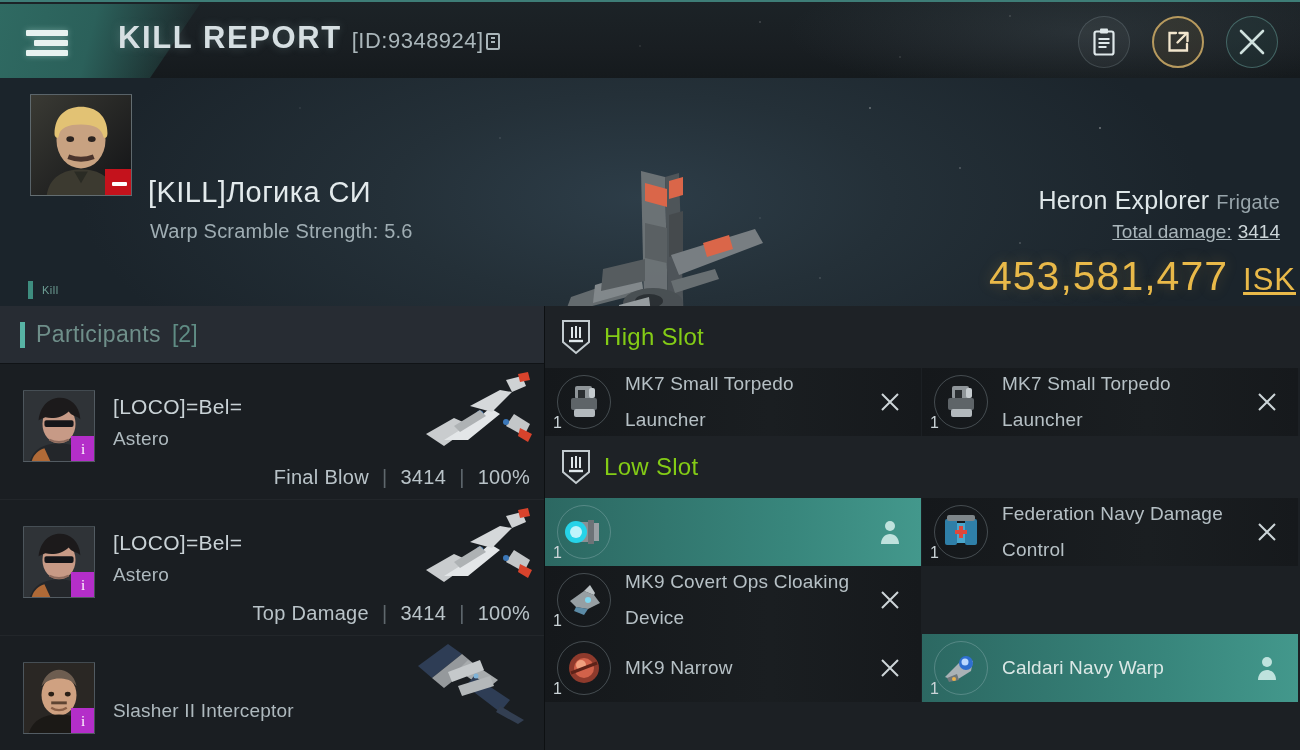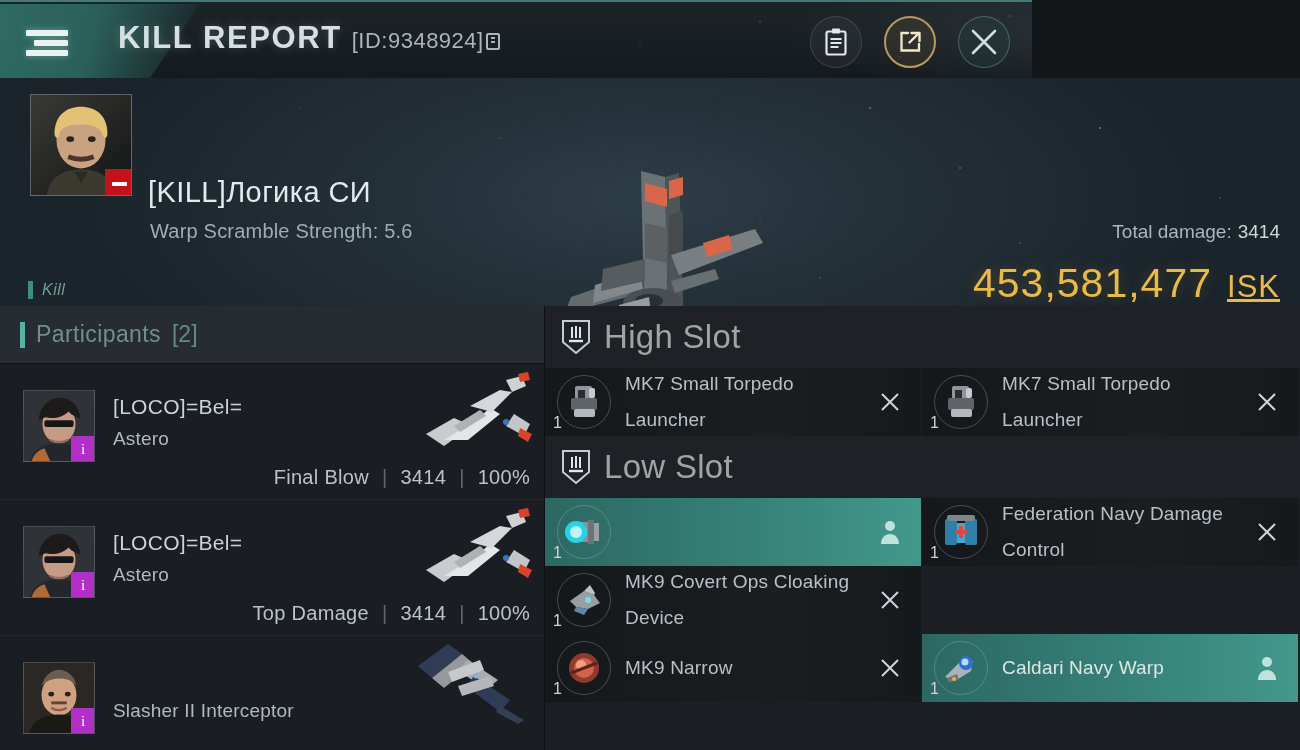--- a/index.html
+++ b/index.html
@@ -6,21 +6,21 @@
   html, body {
     width:1300px; height:750px; overflow:hidden;
     background:#14171a;
     font-family:"Liberation Sans", sans-serif;
     -webkit-font-smoothing:antialiased;
   }
   #app { position:relative; width:1300px; height:750px; overflow:hidden; }
 
   
   .titlebar {
-    position:absolute; left:0; top:0; width:1032px; height:78px;
+    position:absolute; left:0; top:0; width:1300px; height:78px;
     background:
       radial-gradient(ellipse 420px 90px at 1080px 30px, rgba(120,140,150,0.16), rgba(0,0,0,0) 70%),
       linear-gradient(180deg, #1c2327 0%, #191e22 60%, #151a1d 100%);
     border-top:2px solid #3e7d77;
     overflow:hidden;
   }
   .titlebar .starfield {
     position:absolute; inset:0;
     background-image:
       radial-gradient(1px 1px at 760px 20px, rgba(255,255,255,.45), transparent),
@@ -102,32 +102,32 @@
   .badge-red {
     position:absolute; right:-3px; bottom:-3px; width:29px; height:29px;
     background:#c4121c; display:flex; align-items:center; justify-content:center;
   }
   .badge-red i { display:block; width:15px; height:4px; background:#fff; border-radius:1px; }
 
   .v-name { position:absolute; left:148px; top:98px; font-size:29px; color:#e3eaec; letter-spacing:.4px; }
   .v-sub  { position:absolute; left:150px; top:142px; font-size:20px; color:#9fadb3; letter-spacing:.2px; }
 
   .kill-tag {
-    position:absolute; left:28px; top:203px; display:flex; align-items:flex-end; gap:9px;
-    font-size:16px; color:#6d9e94; letter-spacing:.5px;font-style:italic;
+    position:absolute; left:28px; top:203px; display:flex; align-items:center; gap:9px;
+    font-size:11px; color:#6d9e94; letter-spacing:.5px;
   }
   .kill-tag .bar { width:5px; height:18px; background:#3e8d7f; }
 
   .ship-art { position:absolute; left:545px; top:85px; width:255px; height:215px; }
 
   .ship-name { position:absolute; right:20px; top:108px; font-size:25px; color:#dfe7e9; letter-spacing:.2px; }
   .ship-name .cls { font-size:20px; color:#98a5ab; margin-left:7px; }
-  .tot-dmg { position:absolute; right:20px; top:143px; font-size:19px; color:#aab6bb; }
+  .tot-dmg { position:absolute; right:20px; top:143px; font-size:19px; color:#aab6bb;text-decoration:underline; }
   .tot-dmg b { font-weight:400; color:#cdd6d9; margin-left:6px; }
-  .isk-row { position:absolute; right:20px; top:175px; display:flex; align-items:baseline; gap:15px;margin-top:7px; }
+  .isk-row { position:absolute; right:4px; top:175px; display:flex; align-items:baseline; gap:15px; }
   .isk-num { font-size:41px; color:#e9b949; letter-spacing:1px; text-shadow:0 0 14px rgba(230,180,70,.25); }
   .isk-unit { font-size:31px; color:#e9b949; letter-spacing:1px;text-decoration:underline; }
 
   
   .left-panel {
     position:absolute; left:0; top:306px; width:545px; height:444px;
     background:#16191d; overflow:hidden; border-right:1px solid #0d1012;text-align:center;
   }
   .lp-head {
     height:58px; background:#272c33; display:flex; align-items:center; gap:11px; padding-left:20px;
@@ -158,21 +158,21 @@
 
   
   .right-panel {
     position:absolute; left:545px; top:306px; width:755px; height:444px;
     background:#1c2024; overflow:hidden;
   }
   .slot-head {
     height:62px; display:flex; align-items:center; gap:13px; padding-left:16px;
     background:#1e2226;
   }
-  .slot-head .label { font-size:33px; color:#a3a3a3; letter-spacing:.3px; }
+  .slot-head .label { font-size:24px; color:#84cc16; letter-spacing:.3px; }
   .slot-grid { display:flex; flex-wrap:wrap; }
   .item {
     position:relative; width:377px; height:68px; display:flex; align-items:center;
     background:linear-gradient(90deg,#15181b 0%, #1a1e21 60%, #16191c 100%);
     border-right:1px solid #1c2024; cursor:pointer;
   }
   .item.sel {
     background:linear-gradient(90deg,#2c6862 0%, #38867c 65%, #43988c 100%);
   }
   .item .ico-wrap {
@@ -290,20 +290,23 @@
         <path d="M58 106 L100 96 L100 118 L56 128 Z" fill="#585e61"></path>
         <ellipse cx="108" cy="140" rx="30" ry="15" fill="#4b5154"></ellipse>
         <ellipse cx="104" cy="138" rx="14" ry="7" fill="#2c3134"></ellipse>
         <path d="M74 142 L104 134 L106 150 L74 156 Z" fill="#9aa0a3"></path>
         <path d="M82 148 L100 144 L101 154 L82 158 Z" fill="#d9603f"></path>
         <path d="M126 118 L170 106 L174 116 L130 130 Z" fill="#6b7174"></path>
         <path d="M100 150 L128 146 L132 200 L104 200 Z" fill="#5c6265"></path>
       </g>
     </svg>
 
+    <div class="ship-name">
+      <span>Heron Explorer</span><span class="cls">Frigate</span>
+    </div>
     <div class="tot-dmg">
       <span>Total damage:</span><b>3414</b>
     </div>
     <div class="isk-row">
       <span class="isk-num">453,581,477</span>
       <span class="isk-unit">ISK</span>
     </div>
 
   </div>
 

